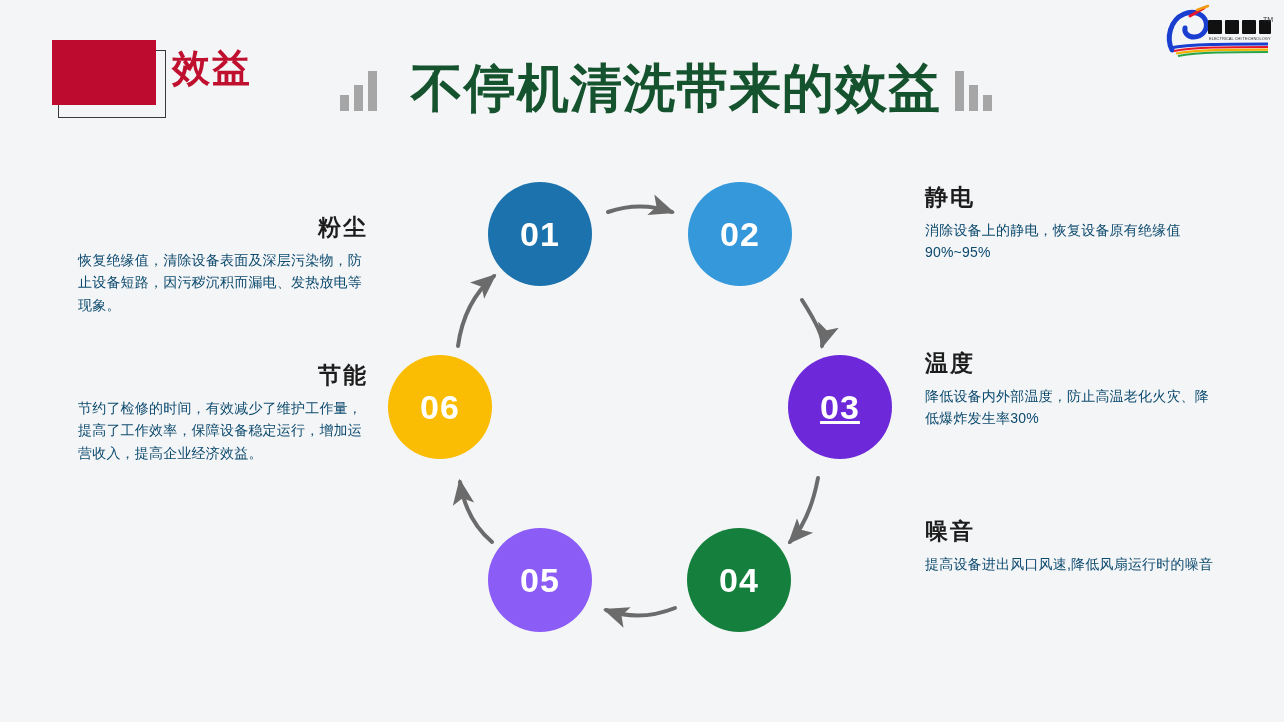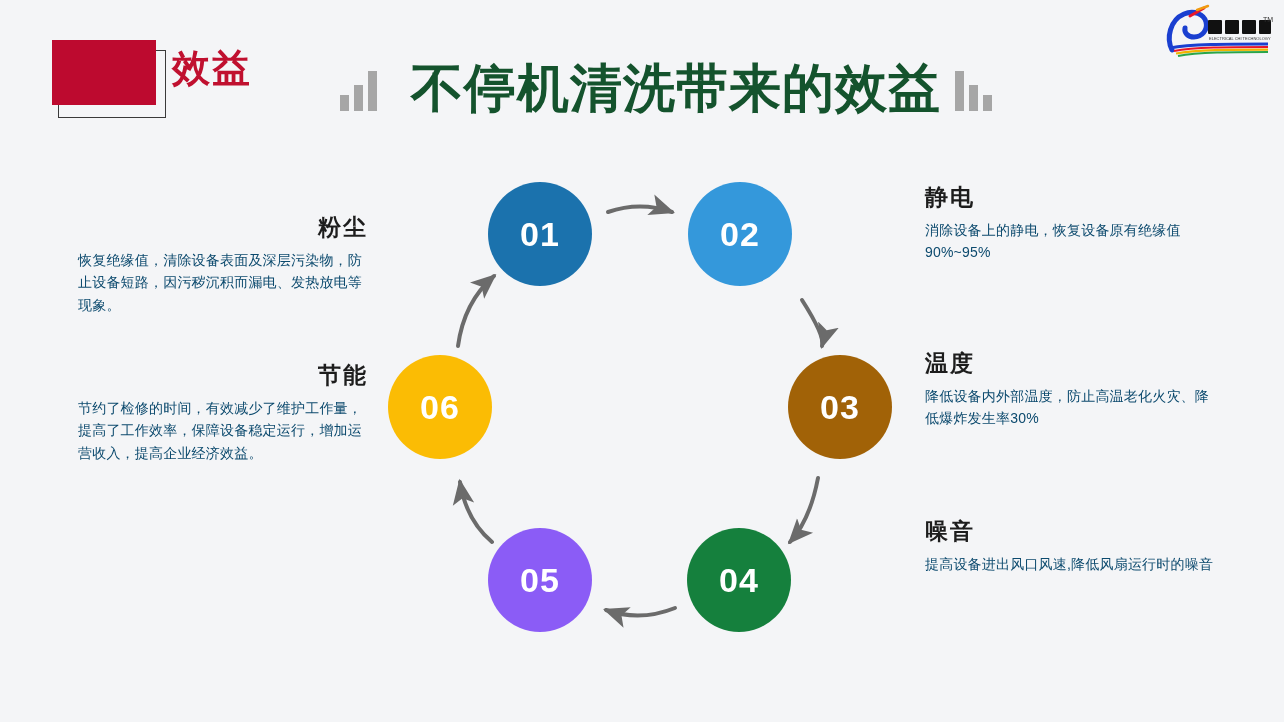--- a/index.html
+++ b/index.html
@@ -128,21 +128,21 @@
     display: flex;
     align-items: center;
     justify-content: center;
     color: #ffffff;
     font-size: 34px;
     font-weight: 700;
     letter-spacing: 1px;
   }
   .c01 { left: 118px; top: 22px;  background: #1b72ad; }
   .c02 { left: 318px; top: 22px;  background: #3498db; }
-  .c03 { left: 418px; top: 195px; background: #a16207; }
+  .c03 { left: 418px; top: 195px; background: #6d28d9; text-decoration: underline; }
   .c04 { left: 317px; top: 368px; background: #15803d; }
   .c05 { left: 118px; top: 368px; background: #8b5cf6; }
   .c06 { left: 18px;  top: 195px; background: #fbbc04; text-align: right; }
 
   .arrows {
     position: absolute;
     left: 0; top: 0;
     width: 550px;
     height: 510px;
   }

